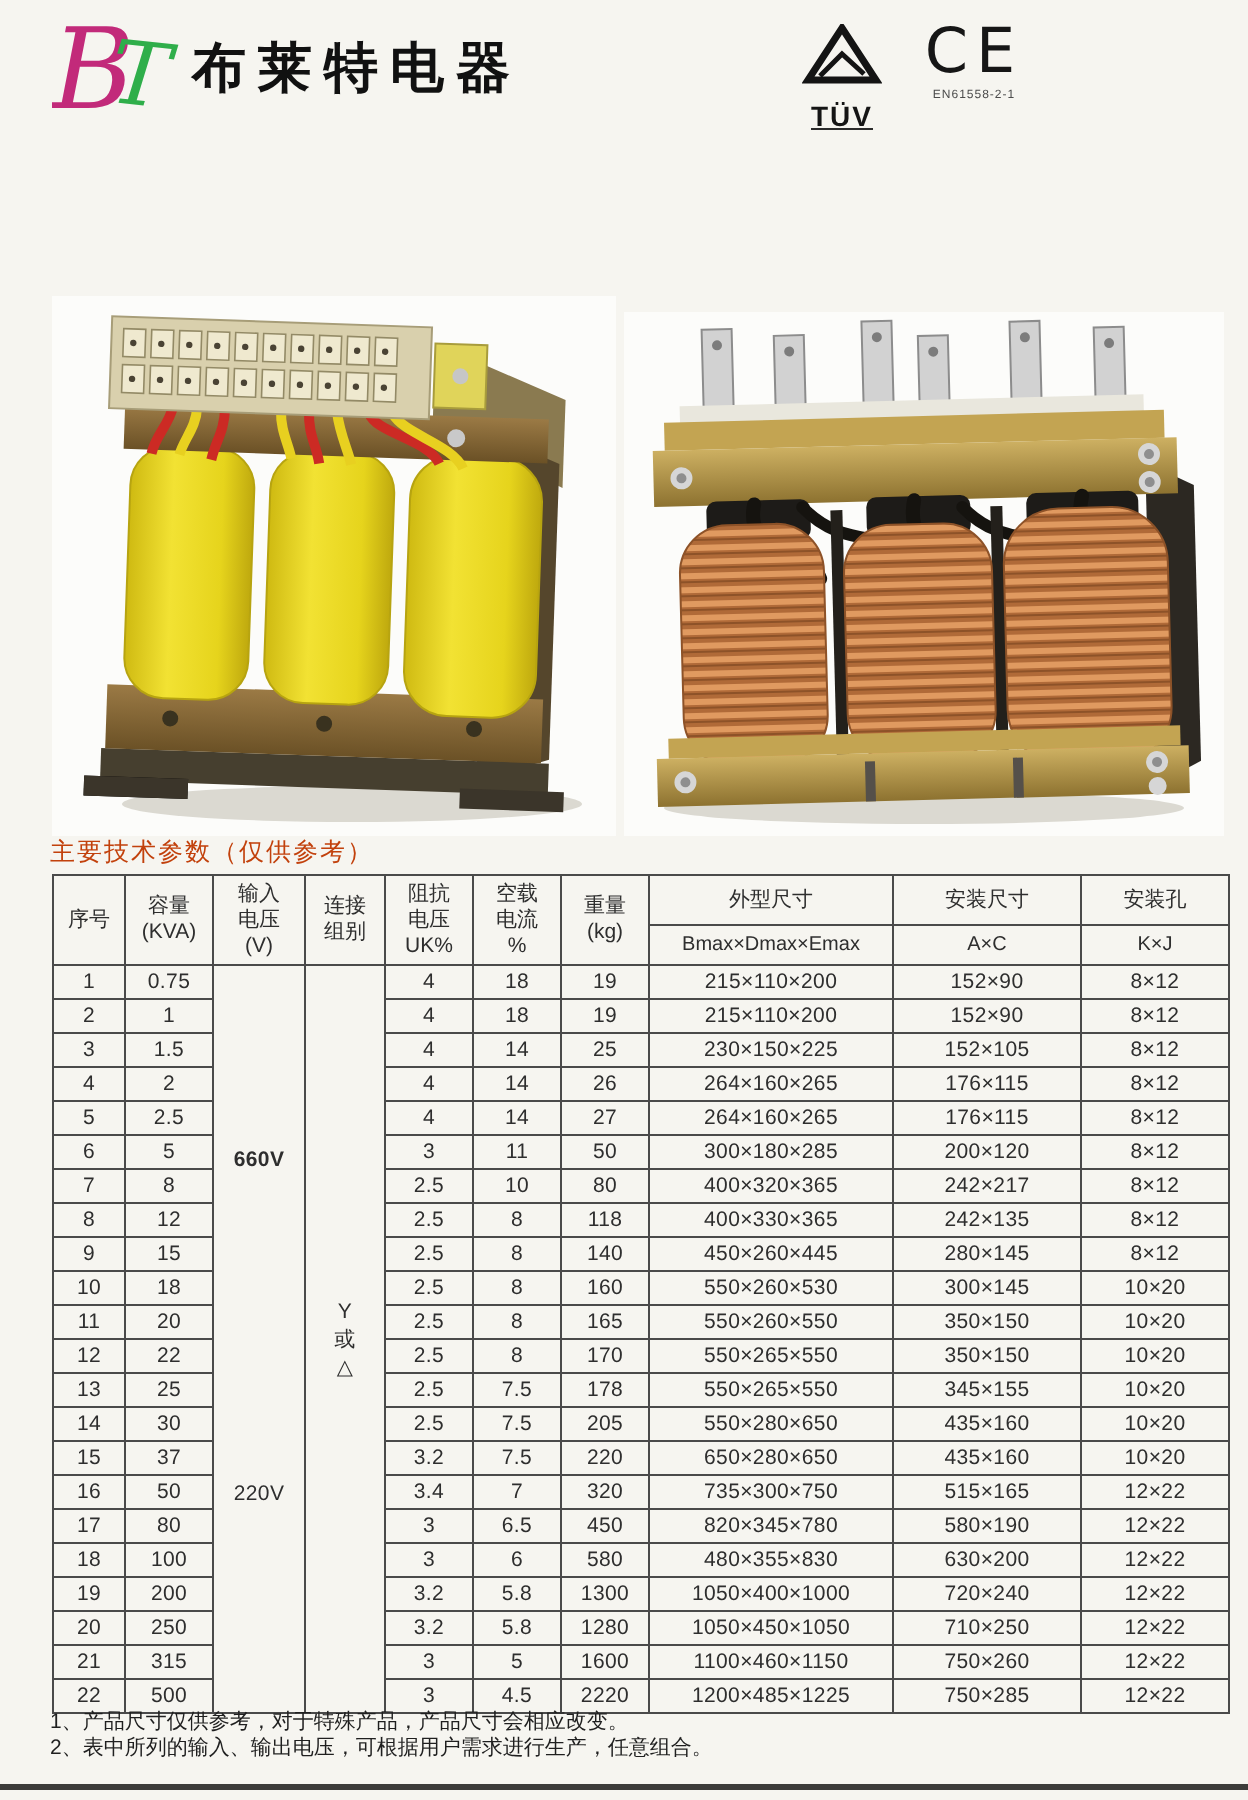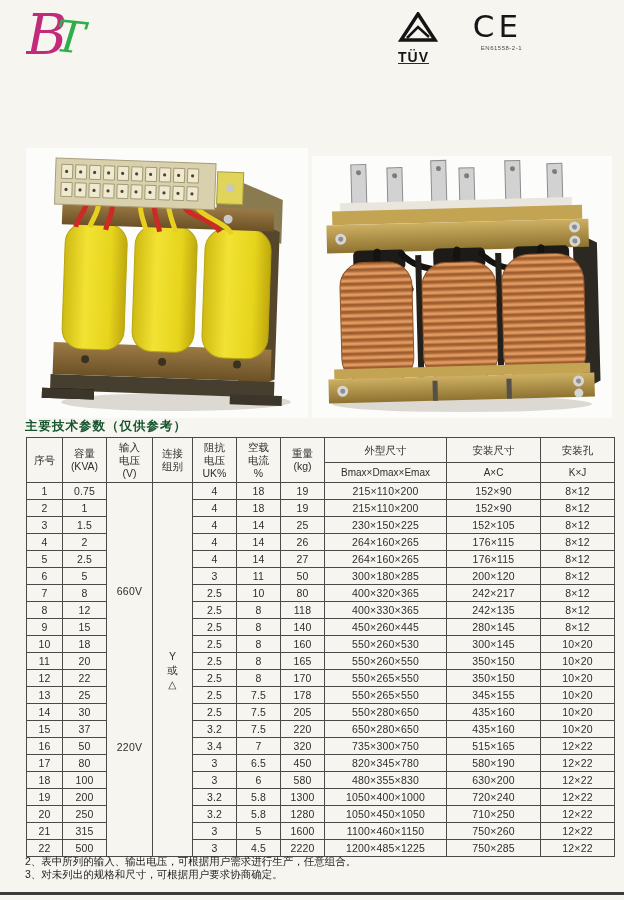--- a/index.html
+++ b/index.html
@@ -3,71 +3,72 @@
 <meta charset="utf-8">
 <style>
   html,body{margin:0;padding:0;}
   body{width:624px;height:900px;background:#e9e8e3;font-family:"Liberation Sans",sans-serif;}
   .page{position:relative;width:624px;height:900px;background:#f6f5f0;overflow:hidden;color:#2b2b2b;}
 
   
   .logo-wrap{position:absolute;left:26px;top:2px;width:72px;height:66px;}
   .company-name{position:absolute;left:96px;top:16px;font-size:27px;font-weight:bold;
     font-family:"Liberation Serif",serif;letter-spacing:6px;color:#111;}
-  .tuv-wrap{position:absolute;left:398px;top:12px;width:46px;text-decoration:underline;}
+  .tuv-wrap{position:absolute;left:398px;top:12px;width:46px;text-align:center;text-decoration:underline;}
   .tuv-label{font-size:14px;font-weight:bold;letter-spacing:1px;color:#151515;margin-top:1px;}
-  .ce-wrap{position:absolute;left:452px;top:8px;width:70px;text-align:right;}
+  .ce-wrap{position:absolute;left:452px;top:8px;width:70px;text-align:center;}
   .ce-label{font-size:31px;font-weight:400;letter-spacing:4px;color:#161616;
     font-family:"DejaVu Sans",sans-serif;}
   .ce-standard{font-size:6px;color:#4c4c4c;margin-top:1px;letter-spacing:.5px;}
 
   
   .intro{position:absolute;left:28px;top:76px;width:570px;font-size:12.5px;line-height:19px;
     color:#232323;text-align:justify;}
   .intro .indent{display:inline-block;width:20px;}
   .intro .sg{font-size:19px;font-family:"Liberation Sans",sans-serif;letter-spacing:1px;color:#2a2a2a;}
 
   
   .photo{position:absolute;background:#fcfcfa;}
   .photo-left{left:26px;top:148px;width:282px;height:270px;}
   .photo-right{left:312px;top:156px;width:300px;height:262px;}
   .photo svg{display:block;width:100%;height:100%;}
 
   
-  .table-title{position:absolute;left:25px;top:418px;font-size:12.5px;font-weight:bold;color:#14532d;letter-spacing:1px;}
+  .table-title{position:absolute;left:25px;top:418px;font-size:12.5px;font-weight:normal;color:#c2410c;letter-spacing:1px;}
   .spec-table{position:absolute;left:26px;top:437px;border-collapse:collapse;table-layout:fixed;}
   .spec-table th,.spec-table td{border:1px solid #4a4a4a;padding:0;text-align:center;
     color:#2e2e2e;font-weight:normal;overflow:hidden;}
   .spec-table thead th{font-size:10.5px;line-height:13px;vertical-align:middle;}
   .spec-table thead th.split-top{height:24px;}
   .spec-table thead th.split-sub{height:19px;font-size:10px;}
   .spec-table tbody td{height:16px;font-size:10.5px;line-height:16px;letter-spacing:.2px;}
   .voltage-cell{position:relative;}
   .voltage-cell span{position:absolute;left:0;width:100%;text-align:center;font-size:10.5px;}
-  .voltage-upper{top:100px;}
+  .voltage-upper{top:89px;font-weight:bold;}
   .voltage-lower{top:256px;}
   .connection-cell div{font-size:10.5px;line-height:14px;}
 
   
   .notes{position:absolute;left:25px;top:855px;width:580px;}
   .notes div{font-size:10.5px;line-height:12.5px;color:#1f1f1f;}
 
   .scan-edge-line{position:absolute;left:0;top:892px;width:624px;height:3px;background:#3c3c3a;}
 </style>
 </head>
 <body>
 
 <div class="page">
 
   <div class="logo-wrap">
     <svg viewBox="0 0 72 66">
       <text x="0" y="52" font-family="DejaVu Serif, serif" font-style="italic" font-size="56" fill="#c22a7a">B</text>
       <text x="30" y="50" font-family="DejaVu Serif, serif" font-style="italic" font-size="44" fill="#2fae4a" transform="rotate(6 40 30)">T</text>
     </svg>
   </div>
+  <div class="company-name">布莱特电器</div>
 
   <div class="tuv-wrap">
     <svg width="40" height="32" viewBox="0 0 40 32">
       <polygon points="20,2 37,28 3,28" fill="none" stroke="#141414" stroke-width="3.5"></polygon>
       <path d="M9,26 L20,15 L31,25" fill="none" stroke="#141414" stroke-width="2.5"></path>
     </svg>
     <div class="tuv-label">TÜV</div>
   </div>
   <div class="ce-wrap">
     <div class="ce-label">CE</div>
@@ -521,18 +522,18 @@
           <td>4.5</td>
           <td>2220</td>
           <td>1200×485×1225</td>
           <td>750×285</td>
           <td>12×22</td>
         </tr>
       </tbody>
     </table>
 
   <div class="notes">
+    <div>1、产品尺寸仅供参考，对于特殊产品，产品尺寸会相应改变。</div>
     <div>2、表中所列的输入、输出电压，可根据用户需求进行生产，任意组合。</div>
-    <div>3、对未列出的规格和尺寸，可根据用户要求协商确定。</div>
   </div>
 
   <div class="scan-edge-line"></div>
 </div>
 
 </body></html>

